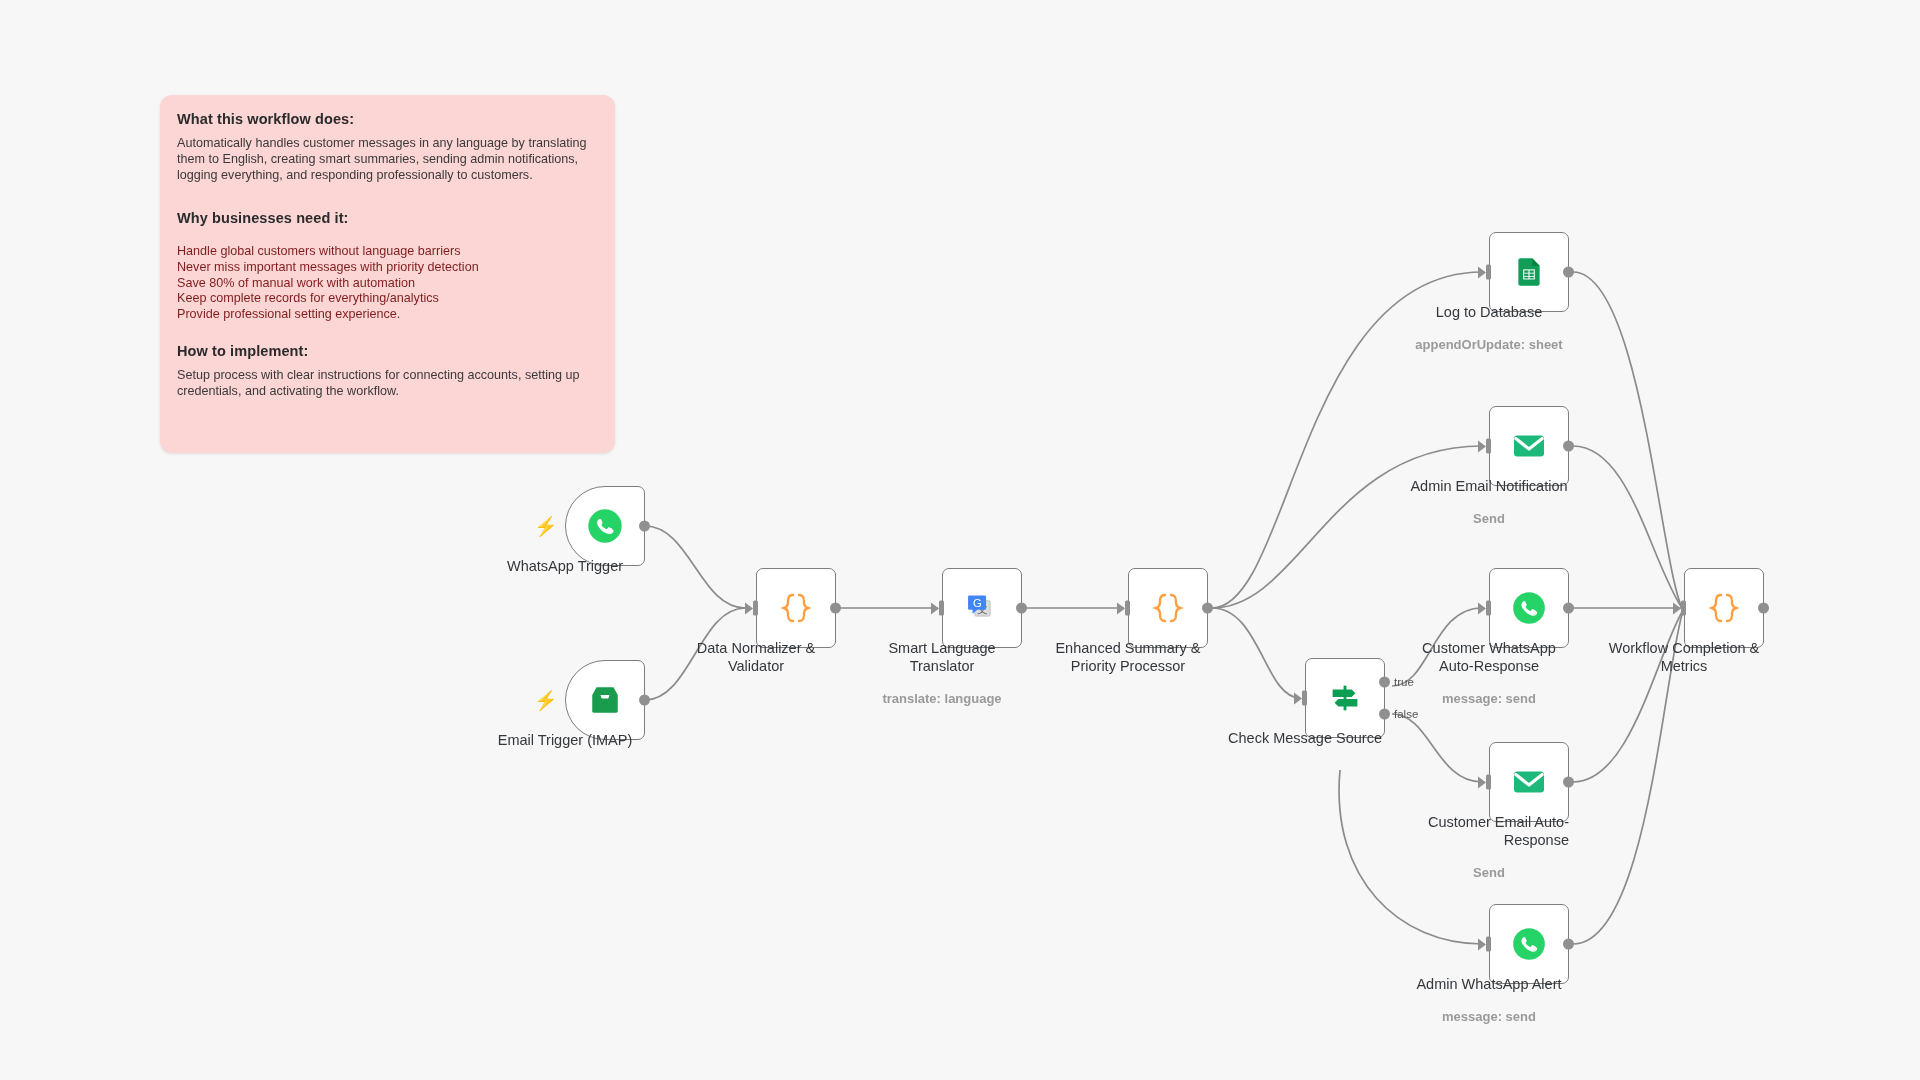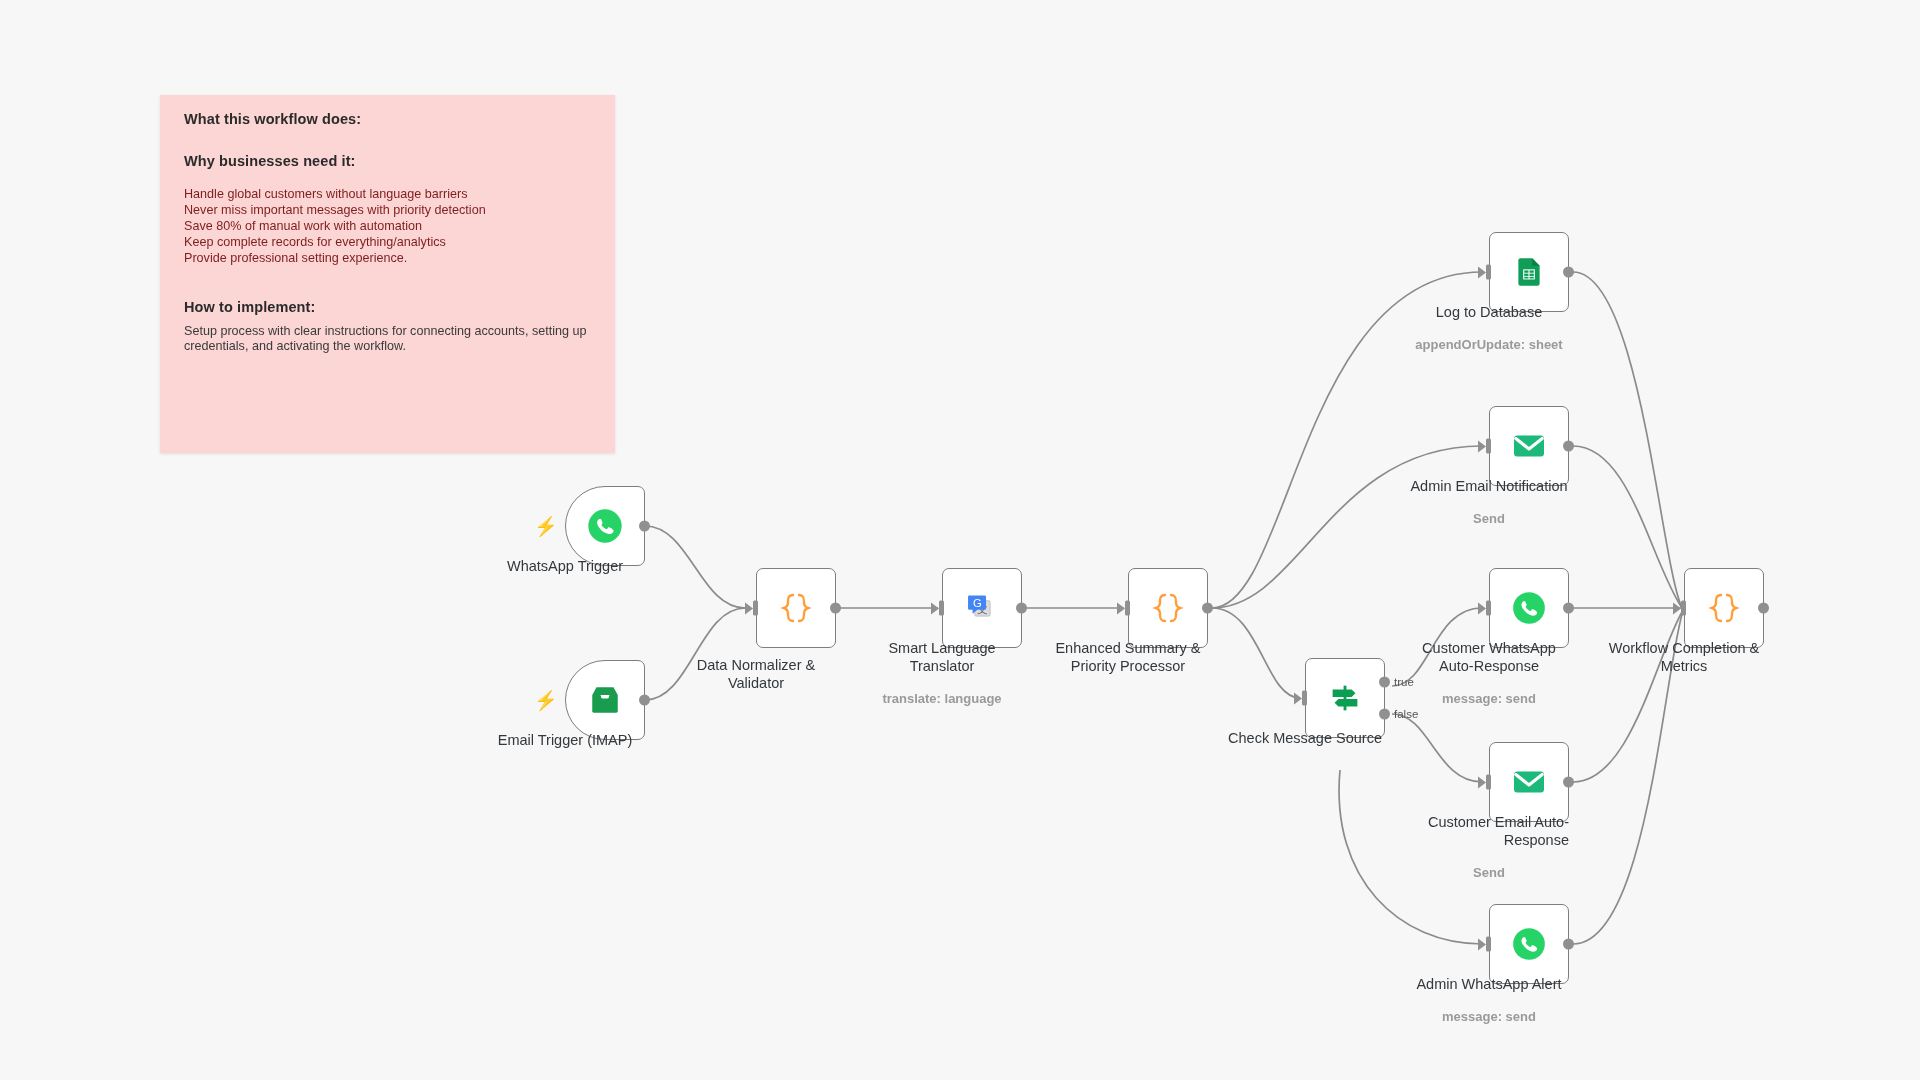--- a/index.html
+++ b/index.html
@@ -14,33 +14,33 @@
   #canvas {
     position: relative;
     width: 1920px; height: 1080px;
     background: #f7f7f7;
   }
 
   
   .sticky {
     position: absolute;
     background: #fcd5d5;
-    border-radius: 0;
-    padding: 16px 20px 18px 24px;
+    border-radius: 12px;
+    padding: 16px 20px 18px 17px;
     box-shadow: 0 1px 3px rgba(0,0,0,0.10);
   }
   .sticky h3 {
     margin: 0 0 9px 0;
     font-size: 14.5px;
     font-weight: 700;
     color: #2b2b2b;
     letter-spacing: .1px;
   }
   .sticky h3.spaced { margin-top: 26px; }
-  .sticky h3.spaced2 { margin-top: 32px; }
+  .sticky h3.spaced2 { margin-top: 20px; }
   .sticky p {
     margin: 0;
     font-size: 12.6px;
     line-height: 15.9px;
     color: #3a3a3a;
   }
   .sticky .list { margin: 0; font-size: 12.6px; line-height: 15.9px; color: #7f1d1d; }
   .sticky .list div { white-space: nowrap; }
 
   
@@ -147,20 +147,21 @@
   .out-label.l-true  { top: 30%; transform: translateY(-50%); }
   .out-label.l-false { top: 70%; transform: translateY(-50%); }
 </style>
 </head>
 <body>
 
 <div id="canvas">
 
   <div class="sticky" style="left:160px; top:95px; width:455px; height:358px;">
     <h3>What this workflow does:</h3>
+    <p>Automatically handles customer messages in any language by translating them to English, creating smart summaries, sending admin notifications, logging everything, and responding professionally to customers.</p>
     <h3 class="spaced">Why businesses need it:</h3>
     <div class="list" style="margin-top:18px;">
       <div>Handle global customers without language barriers</div>
       <div>Never miss important messages with priority detection</div>
       <div>Save 80% of manual work with automation</div>
       <div>Keep complete records for everything/analytics</div>
       <div>Provide professional setting experience.</div>
     </div>
     <h3 class="spaced2">How to implement:</h3>
     <p>Setup process with clear instructions for connecting accounts, setting up credentials, and activating the workflow.</p>
@@ -232,21 +233,21 @@
     <div class="node">
       <span class="port-in"></span>
       <span class="glyph">
         <svg viewBox="0 0 40 40" width="40" height="40">
           <path d="M17 7 c-5 0 -5 4 -5 7 c0 3 -1 5 -4 6 c3 1 4 3 4 6 c0 3 0 7 5 7" fill="none" stroke="#ff9e3d" stroke-width="2.4" stroke-linecap="round"></path>
           <path d="M23 7 c5 0 5 4 5 7 c0 3 1 5 4 6 c-3 1 -4 3 -4 6 c0 3 0 7 -5 7" fill="none" stroke="#ff9e3d" stroke-width="2.4" stroke-linecap="round"></path>
         </svg>
       </span>
       <span class="dot-out"></span>
     </div>
-    <div class="node-label" style="width:150px;margin-top:17px;">Data Normalizer &amp; Validator</div>
+    <div class="node-label" style="width:150px;">Data Normalizer &amp; Validator</div>
   </div>
 
   <div class="node-wrap" style="left:942px; top:568px;">
     <div class="node">
       <span class="port-in"></span>
       <span class="glyph">
         <svg viewBox="0 0 40 40" width="36" height="36">
           <rect x="12" y="12" width="17" height="17" rx="1.5" fill="#ddd" stroke="#bbb" stroke-width="1"></rect>
           <text x="20.5" y="26" font-family="'Liberation Sans',sans-serif" font-size="12" fill="#5f6368" text-anchor="middle">文</text>
           <path d="M6 6 h17 a1.5 1.5 0 0 1 1.5 1.5 v13 a1.5 1.5 0 0 1 -1.5 1.5 h-8 l-5.5 4.5 v-4.5 h-3.5 a1.5 1.5 0 0 1 -1.5 -1.5 v-13 A1.5 1.5 0 0 1 6 6 z" fill="#4285F4"></path>

